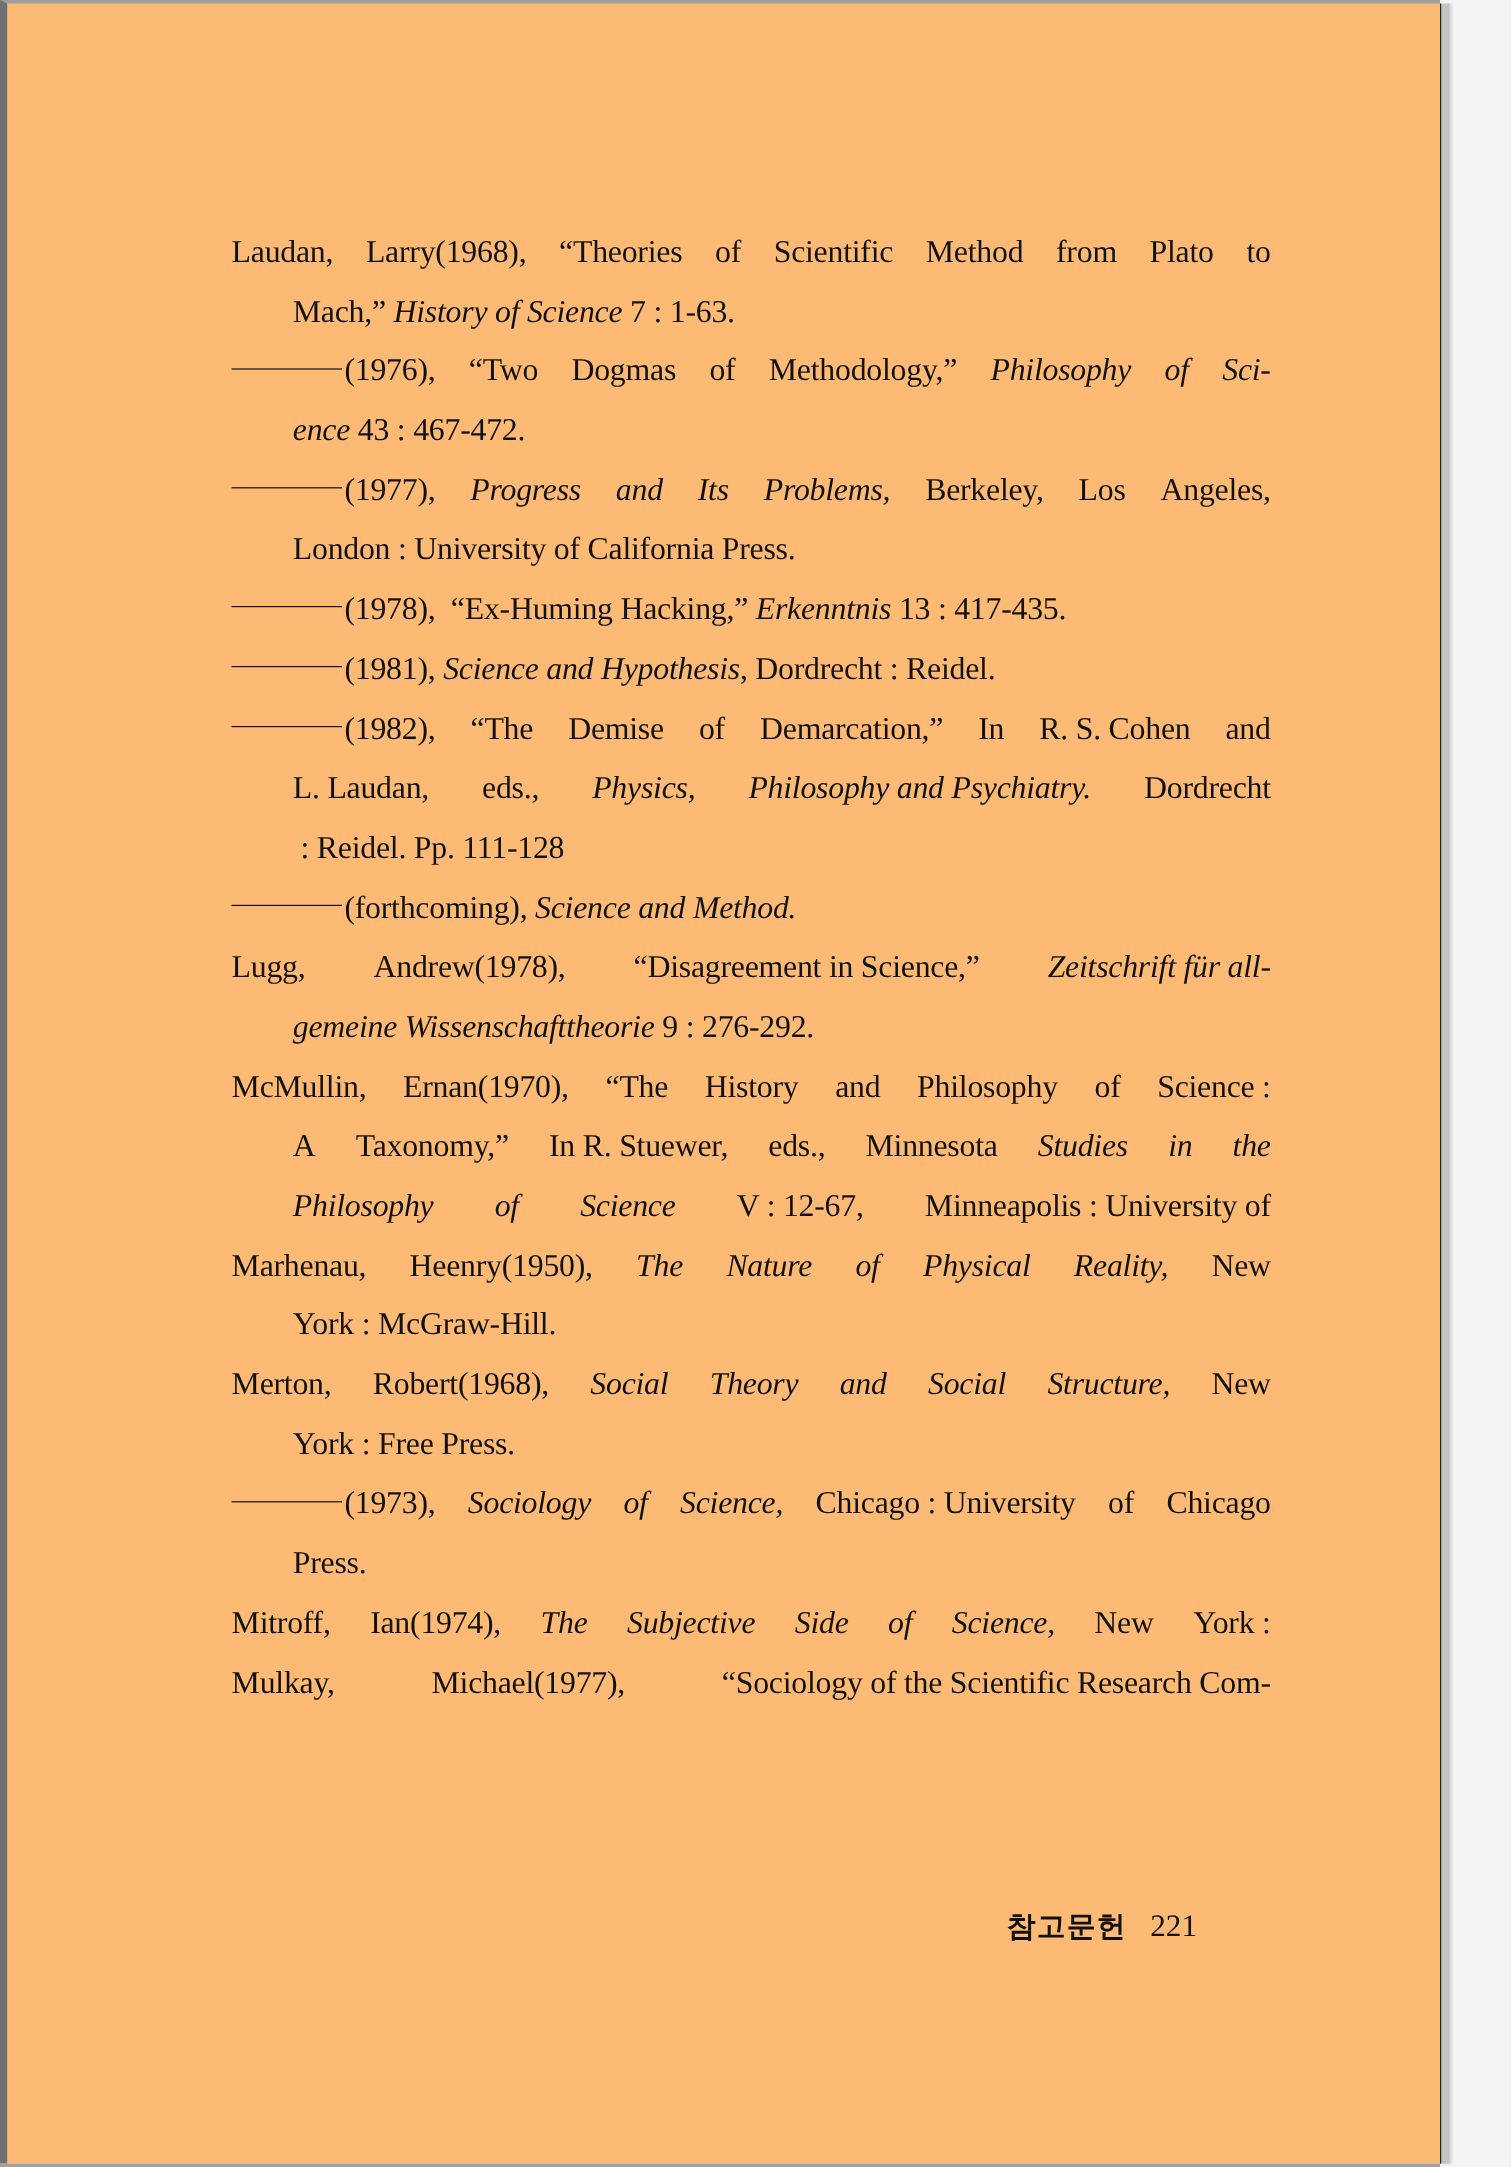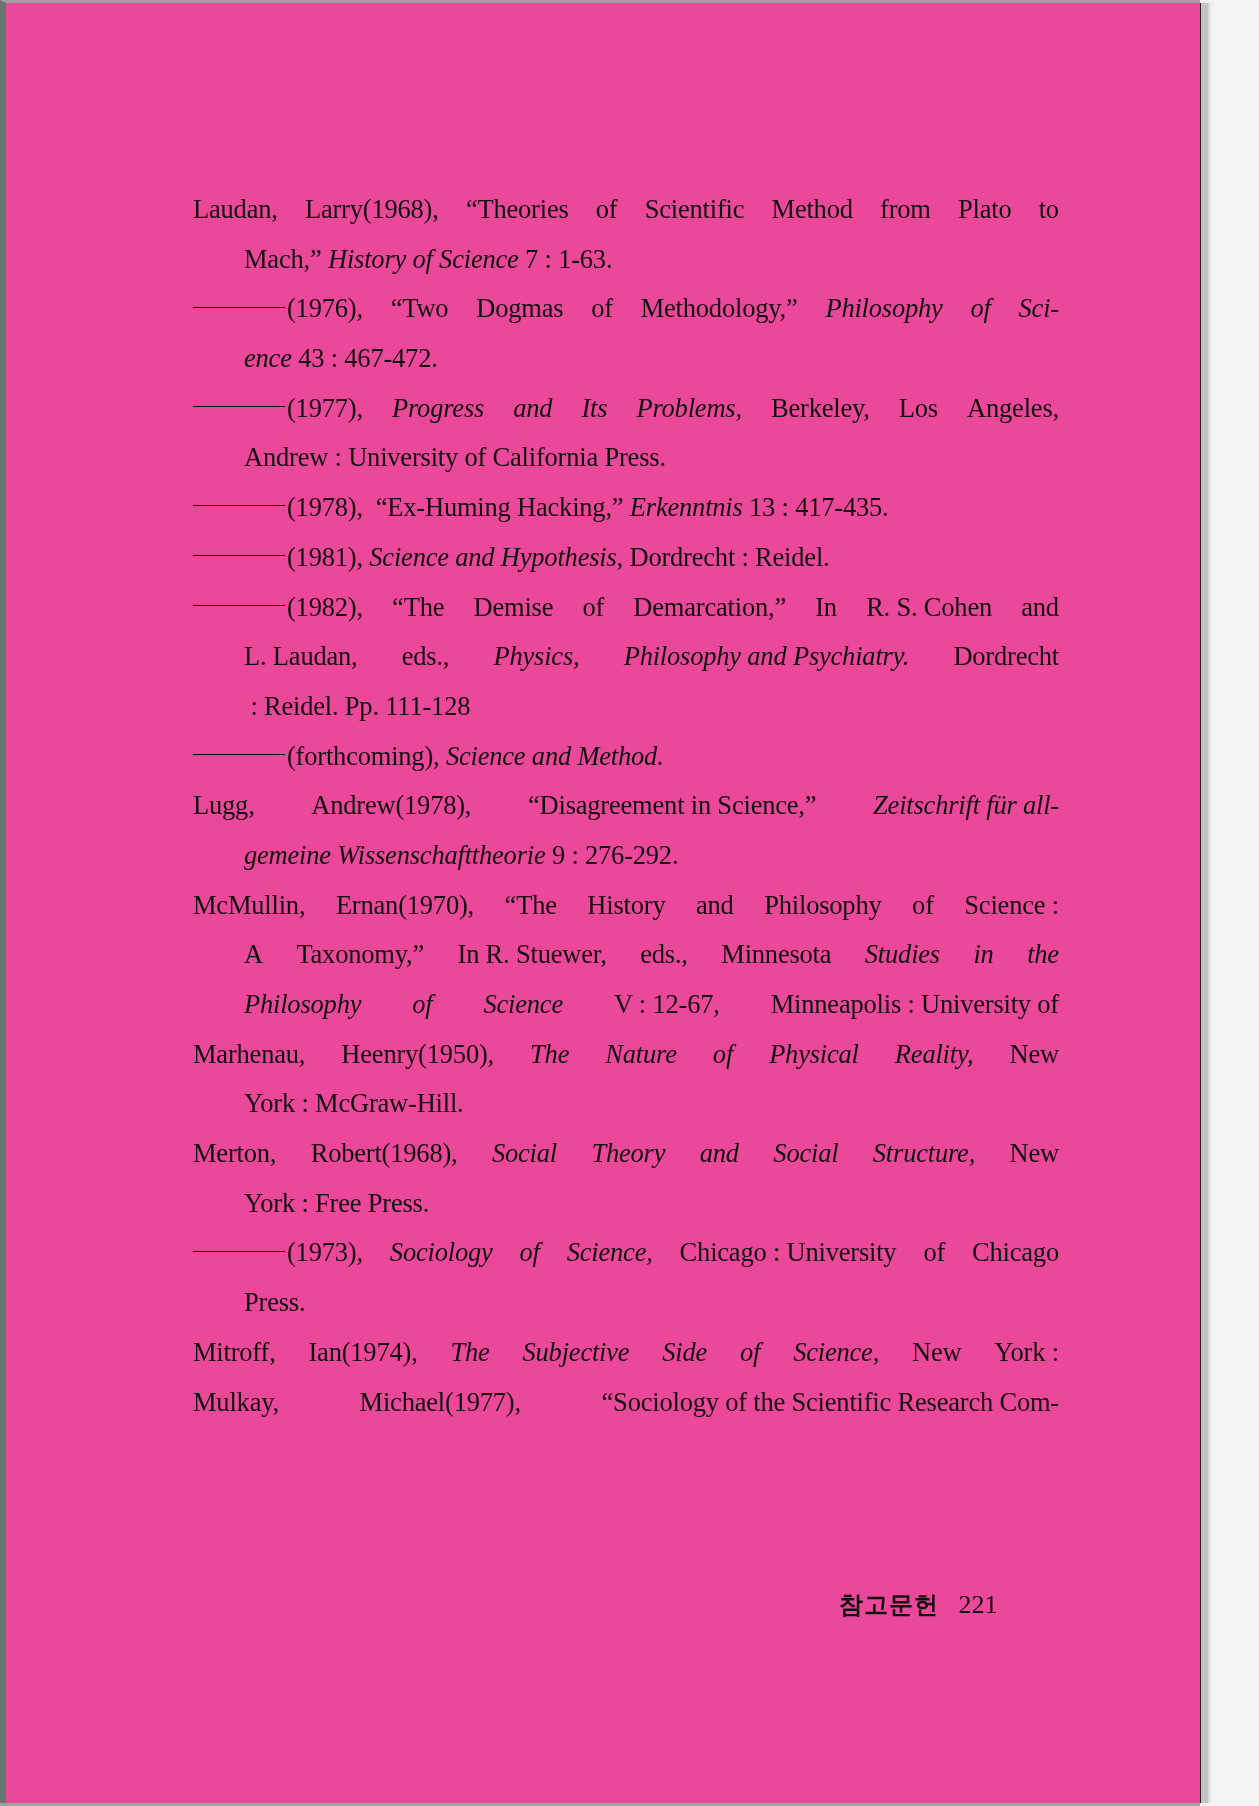--- a/index.html
+++ b/index.html
@@ -8,21 +8,21 @@
     background: #f4f4f4;
     position: relative;
     overflow: hidden;
     font-family: "Liberation Serif", "DejaVu Serif", serif;
     color: #111;
   }
   .page {
     position: absolute;
     left: 0; top: 0;
     width: 1200px; height: 1803px;
-    background: #ec4899;
+    background: #fdba74;
     border-top: 3px solid #a0a0a0;
     border-left: 6px solid #707070;
     box-sizing: border-box;
   }
   .page::after {
     content: "";
     position: absolute;
     left: -6px; right: 0; bottom: -3px;
     height: 3px;
     background: #a0a0a0;
@@ -103,21 +103,21 @@
       <span style="display:flex;align-items:center;white-space:pre"><span class="dash"></span><span>(1977),</span></span>
       <i>Progress</i>
       <i>and</i>
       <i>Its</i>
       <i>Problems,</i>
       <span>Berkeley,</span>
       <span>Los</span>
       <span>Angeles,</span>
     </div>
     <div class="line indent plain">
-      <span>Andrew : University of California Press.</span>
+      <span>London : University of California Press.</span>
     </div>
 
     <div class="line plain">
       <span style="display:flex;align-items:center;white-space:pre"><span class="dash"></span><span>(1978),  “Ex-Huming Hacking,” </span><i>Erkenntnis</i><span> 13 : 417-435.</span></span>
     </div>
 
     <div class="line plain">
       <span style="display:flex;align-items:center;white-space:pre"><span class="dash"></span><span>(1981), </span><i>Science and Hypothesis</i><span>, Dordrecht : Reidel.</span></span>
     </div>
 

